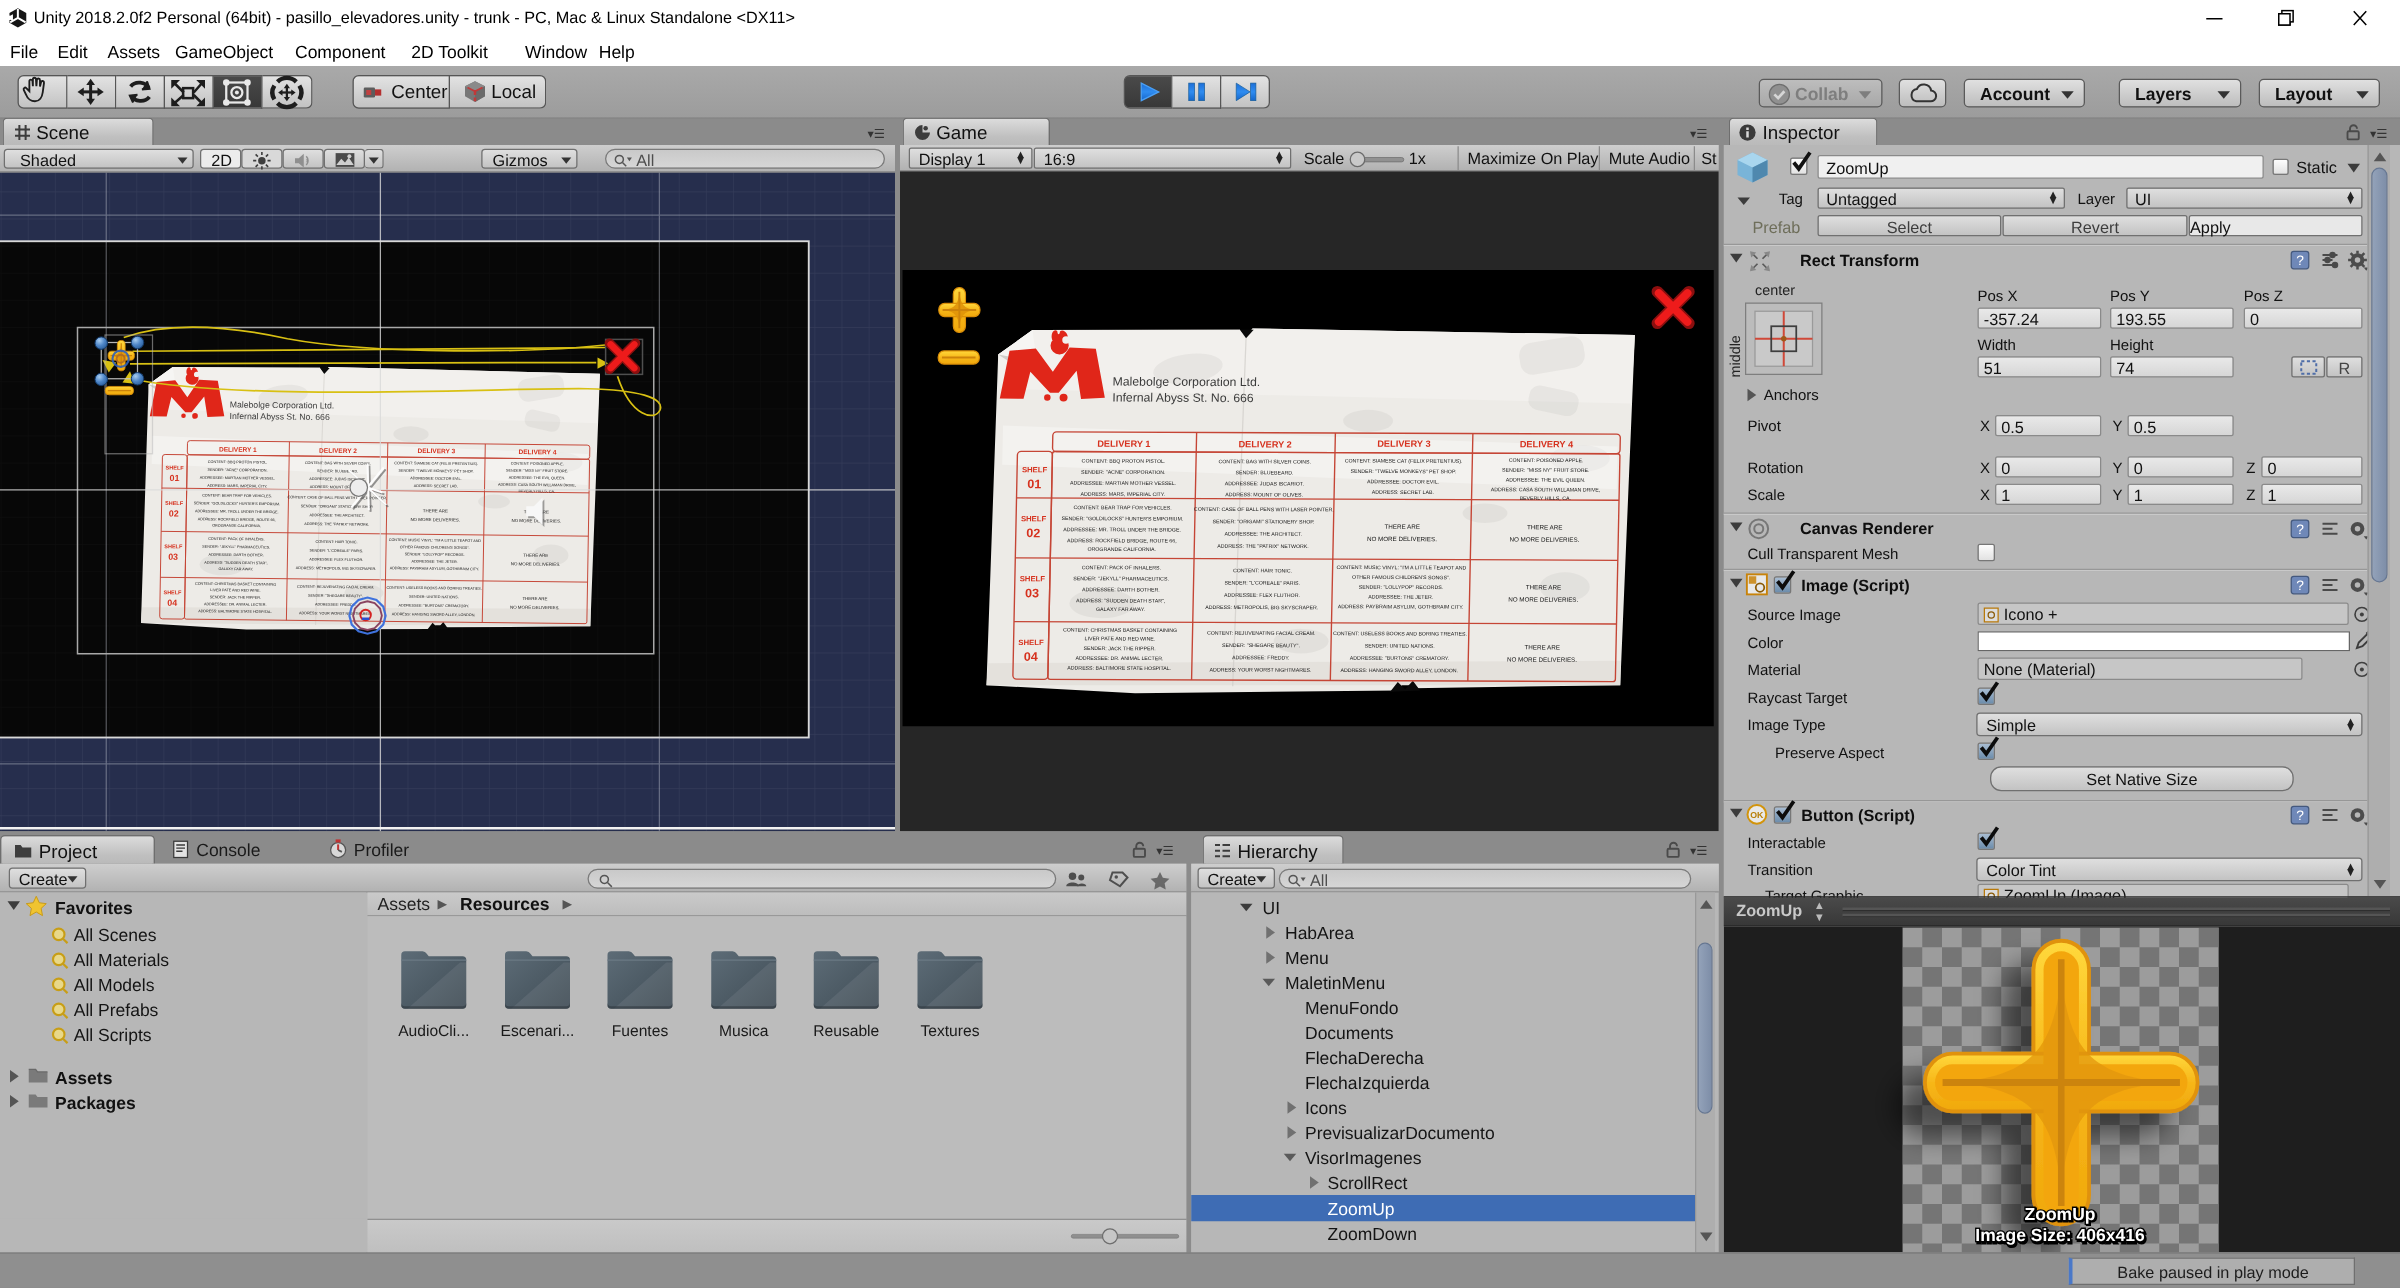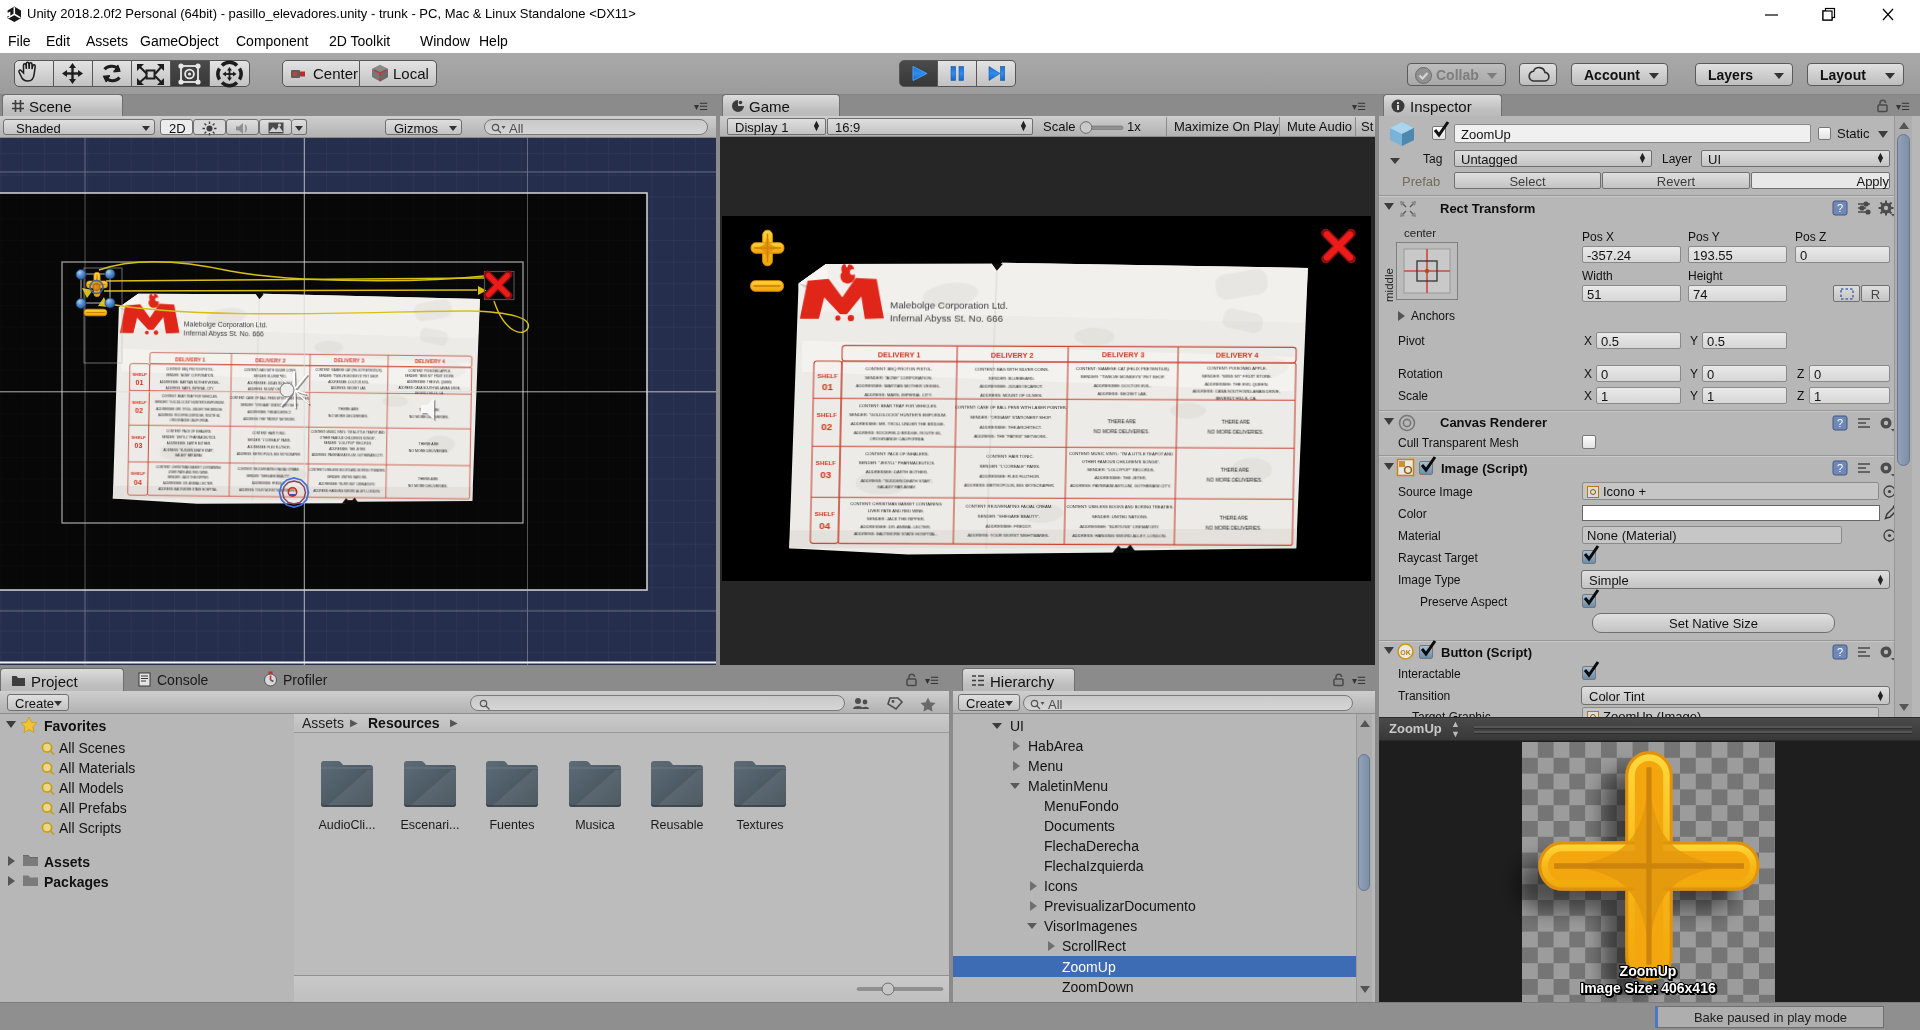--- a/index.html
+++ b/index.html
@@ -522,21 +522,21 @@
       <span class="updn">▲<br>▼</span>
     </div>
 <span class="abs smalltxt" style="left:1662px;top:152px;">Layer</span>
 <div class="ctl" style="left:1701px;top:150px;width:189px;height:17px;border-radius:2px;">
       <span style="position:absolute;left:6px;top:1px;">UI</span>
       <span class="updn">▲<br>▼</span>
     </div>
 <span class="abs" style="left:1402px;top:174px;font-size:13px;color:#6e6e5a;">Prefab</span>
 <div class="ctl" style="left:1454px;top:172px;width:147px;height:17px;border-radius:2px;text-align:center;color:#3d3d3d;"><span style="position:relative;top:1px;">Select</span></div>
 <div class="ctl" style="left:1602px;top:172px;width:148px;height:17px;border-radius:2px;text-align:center;color:#3d3d3d;"><span style="position:relative;top:1px;">Revert</span></div>
-<div class="ctl" style="left:1751px;top:172px;width:139px;height:17px;border-radius:2px;text-align:right;background:#e8e8e8;"><span style="position:relative;top:1px;">Apply</span></div>
+<div class="ctl" style="left:1751px;top:172px;width:139px;height:17px;border-radius:2px;text-align:left;background:#e8e8e8;"><span style="position:relative;top:1px;">Apply</span></div>
 <div class="sep" style="top:195px;"></div>
 
 <div class="tri-d" style="left:1384px;top:203px;"></div>
 <svg class="abs" style="left:1398px;top:199px;" width="20" height="20" viewBox="0 0 20 20">
   <g fill="none" stroke="#5a5a5a" stroke-width="1.4">
     <path d="M8 8 L3 3 M12 8 L17 3 M8 12 L3 17 M12 12 L17 17"></path>
   </g>
   <g fill="#888">
         <path d="M2 2 l5 1 l-4 4 z"></path>
         <path d="M18 2 l-5 1 l4 4 z"></path>

